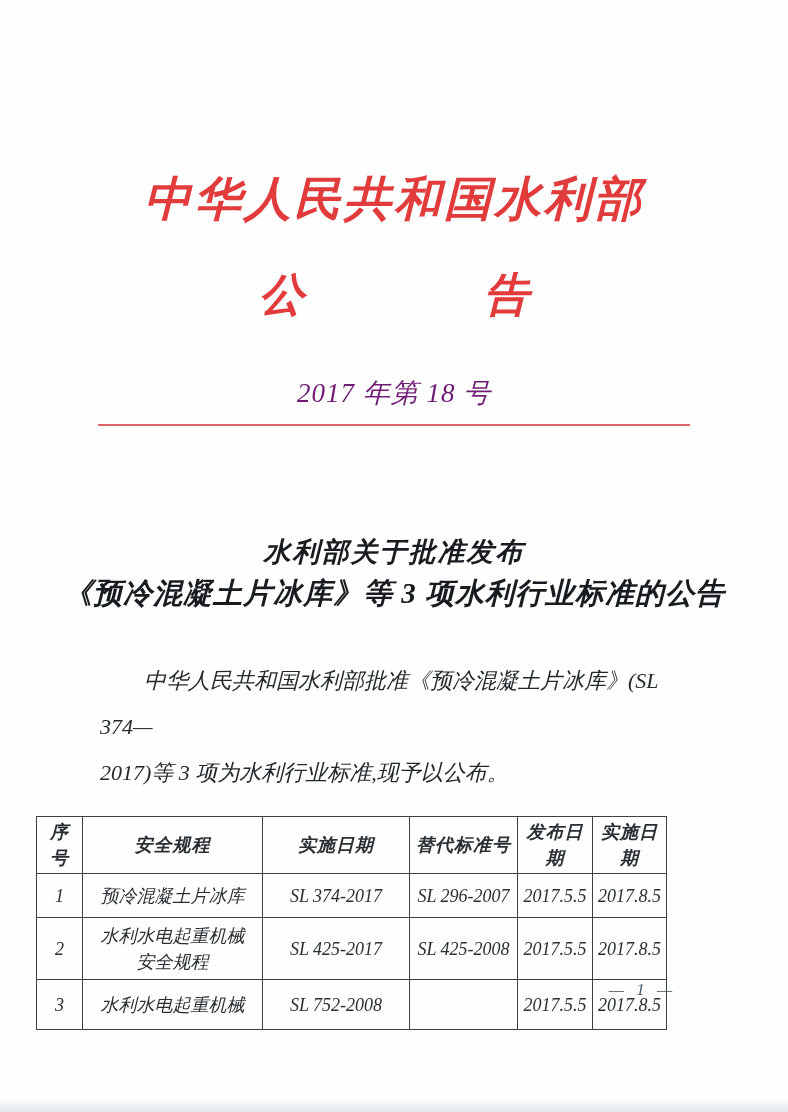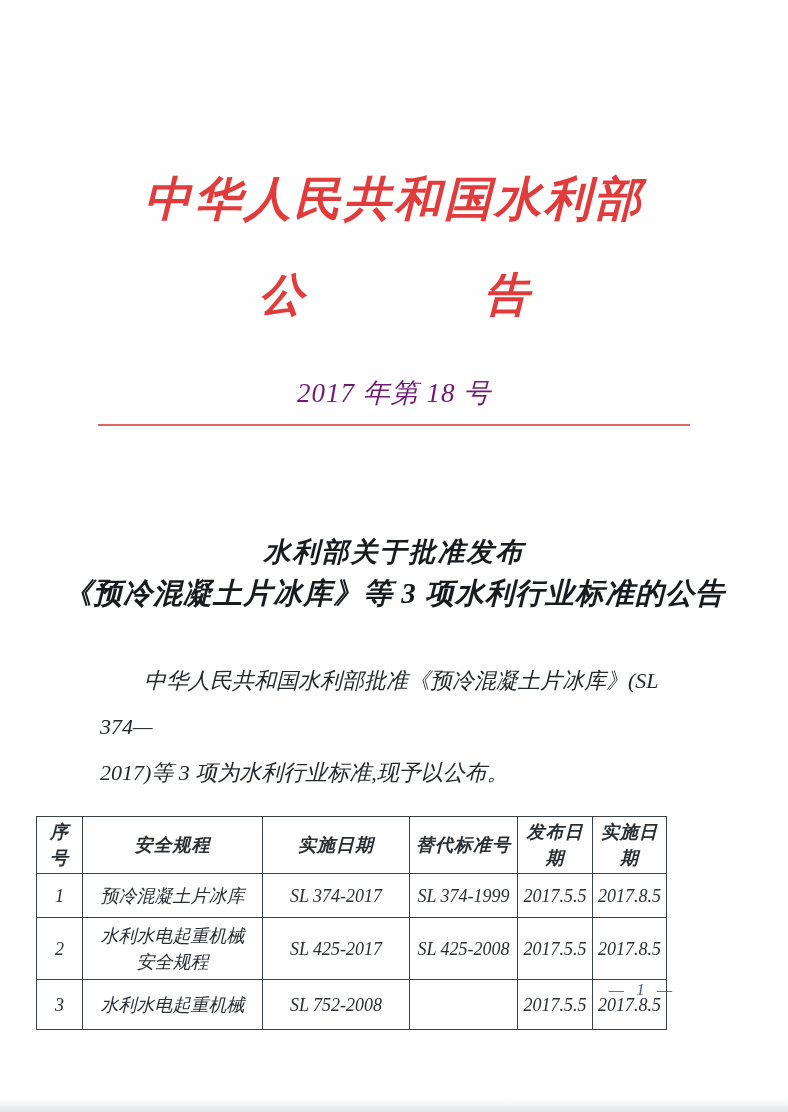--- a/index.html
+++ b/index.html
@@ -145,21 +145,21 @@
         <th>替代标准号</th>
         <th>发布日期</th>
         <th>实施日期</th>
       </tr>
     </thead>
     <tbody>
         <tr class="row-0">
           <td>1</td>
           <td>预冷混凝土片冰库</td>
           <td>SL 374-2017</td>
-          <td>SL 374-1999</td>
+          <td>SL 296-2007</td>
           <td>2017.5.5</td>
           <td>2017.8.5</td>
         </tr>
         <tr class="row-1">
           <td>2</td>
           <td>水利水电起重机械
 安全规程</td>
           <td>SL 425-2017</td>
           <td>SL 425-2008</td>
           <td>2017.5.5</td>

